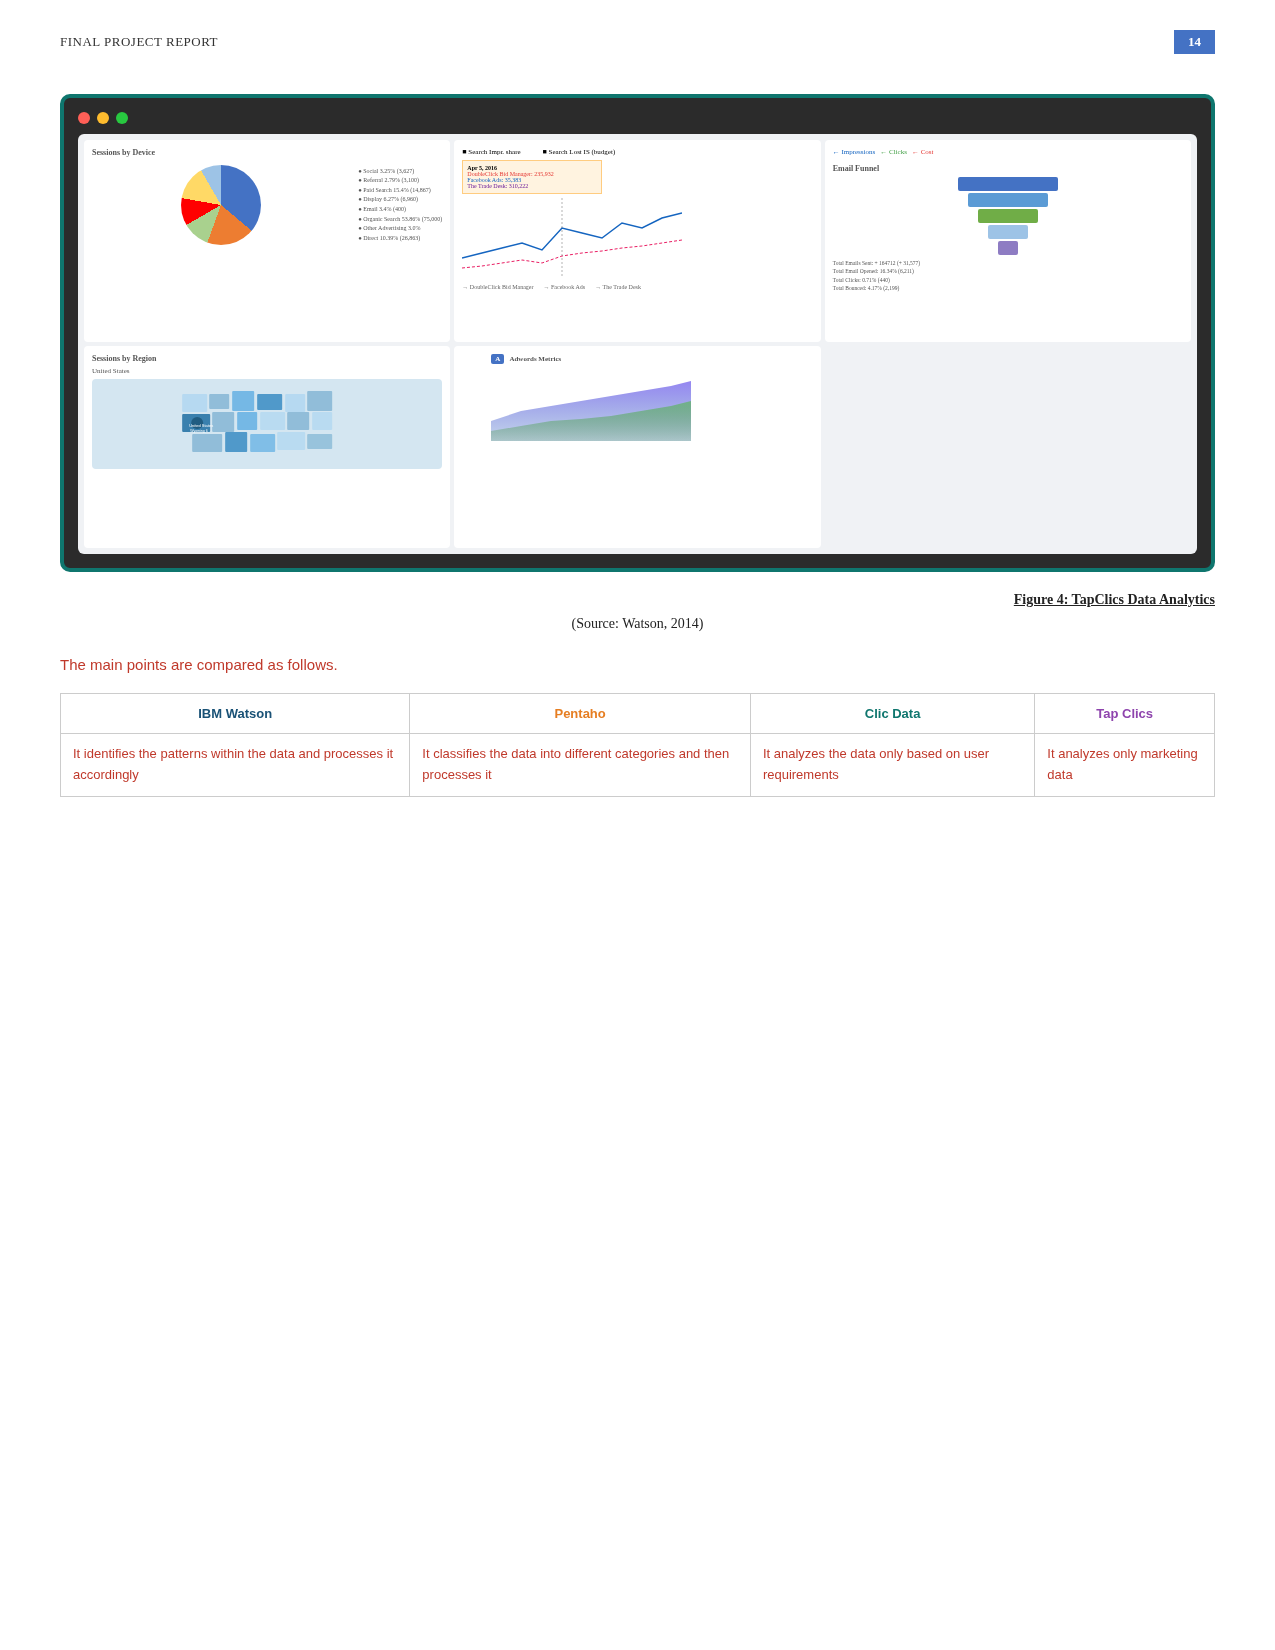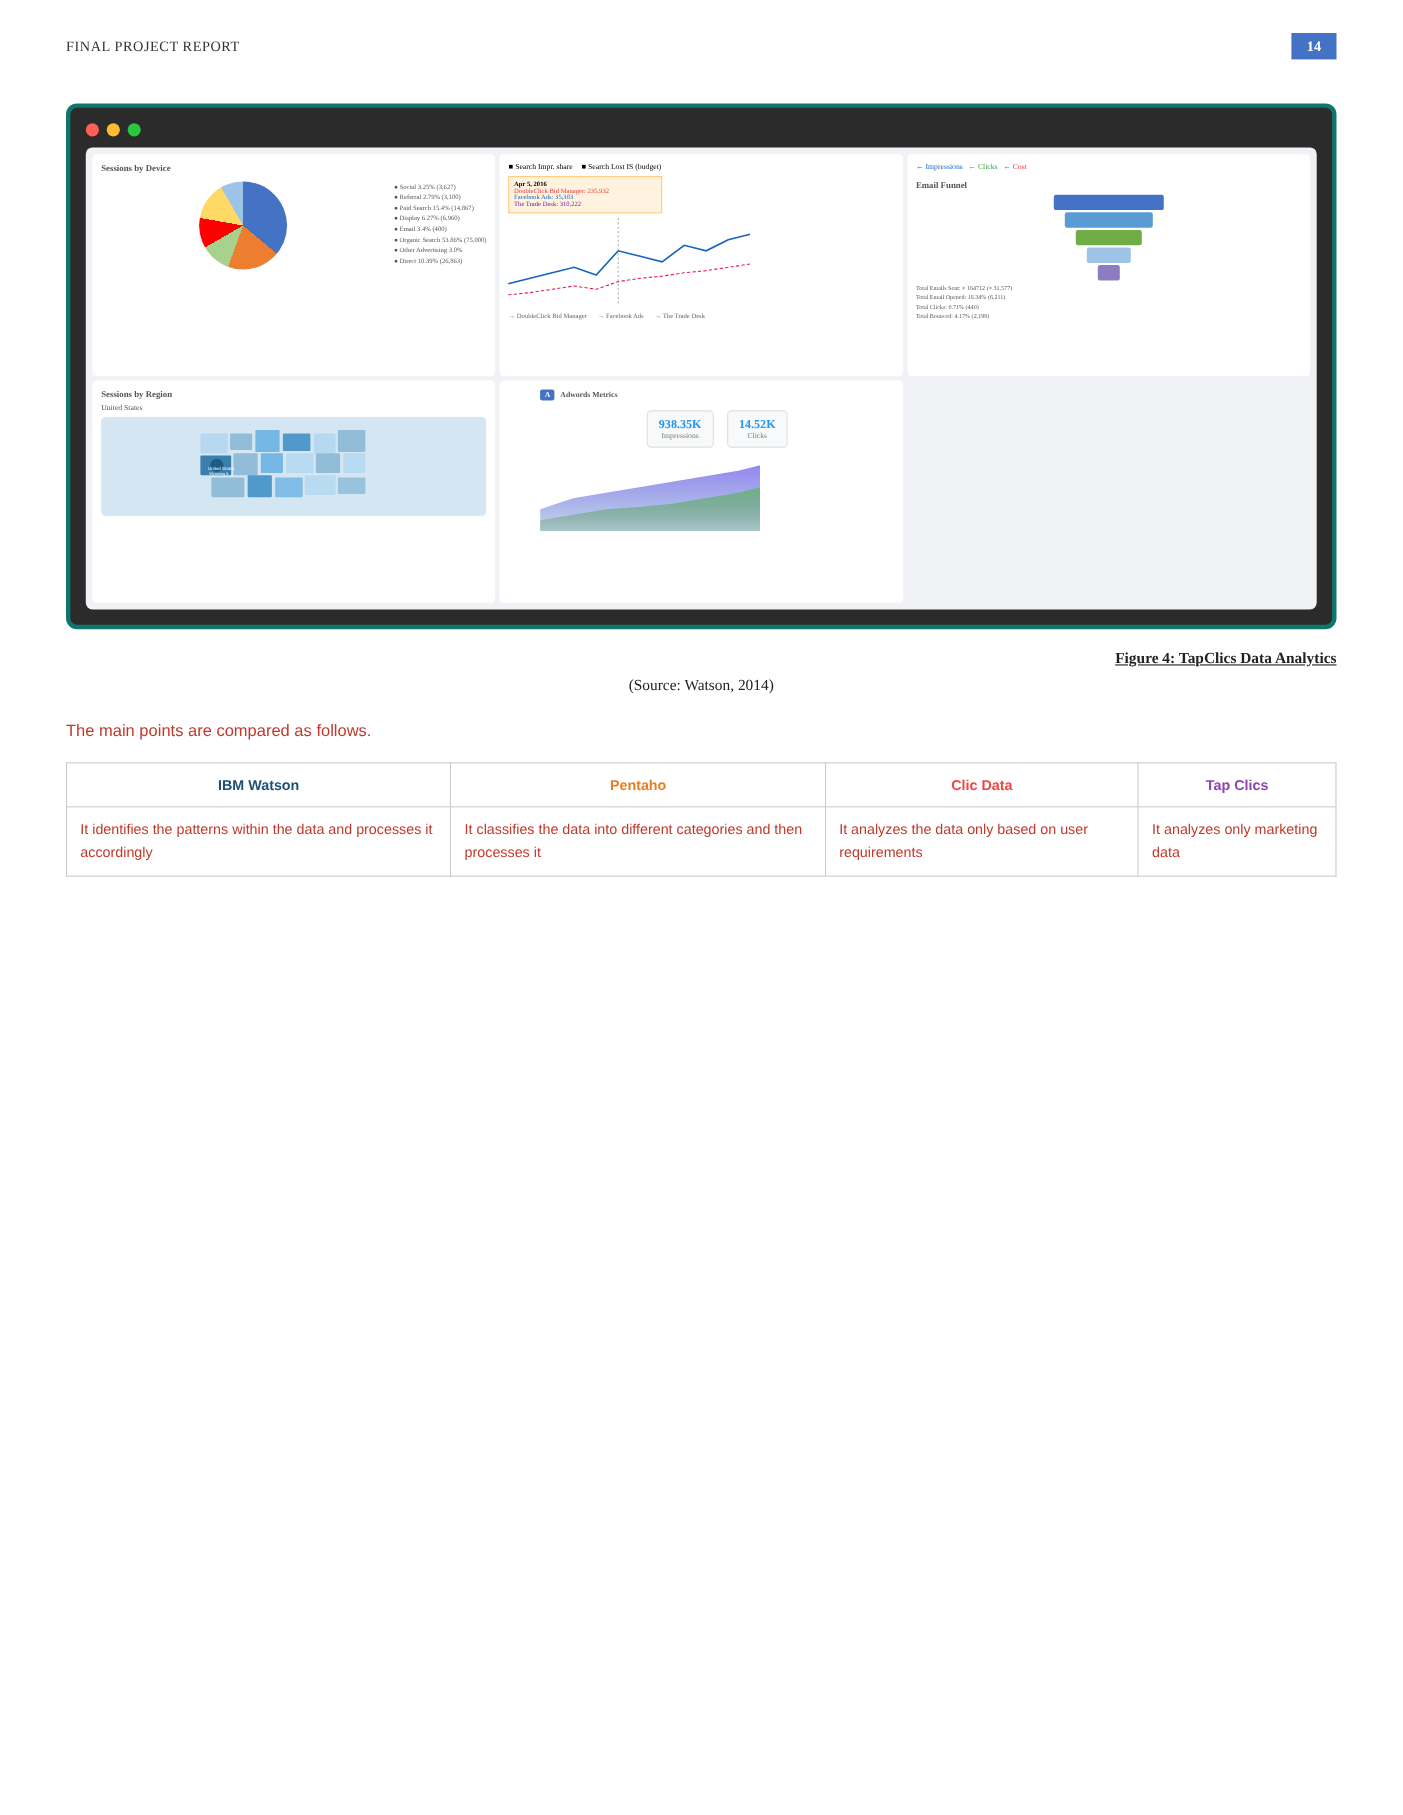--- a/index.html
+++ b/index.html
@@ -188,21 +188,21 @@
       border: 1px solid #ccc;
       padding: 10px 12px;
       vertical-align: top;
       color: #c0392b;
       font-family: Arial, sans-serif;
       font-size: 13px;
       line-height: 1.6;
     }
     .th-ibm { color: #1a5276; }
     .th-pentaho { color: #e67e22; }
-    .th-clic { color: #ef4444; }
+    .th-clic { color: #0f766e; }
     .th-tap { color: #8e44ad; }
 
     
     svg text { font-family: Arial, sans-serif; }
   </style>
 </head>
 <body>
 
 <div class="page-header">
   <span class="header-title">FINAL PROJECT REPORT</span>
@@ -228,21 +228,21 @@
           <div>● Display 6.27% (6,960)</div>
           <div>● Email 3.4% (400)</div>
           <div>● Organic Search 53.86% (75,000)</div>
           <div>● Other Advertising 3.0%</div>
           <div>● Direct 10.39% (26,863)</div>
         </div>
       </div>
     </div>
 
     <div class="dash-panel" style="grid-row:1; grid-column:2;">
-      <div style="display:flex; gap:8px; font-size:7px; margin-bottom:4px; align-items:center;">
+      <div style="display:flex; gap:22px; font-size:7px; margin-bottom:4px; align-items:center;">
         <span>■ Search Impr. share</span>
         <span>■ Search Lost IS (budget)</span>
       </div>
       <div style="font-size:6px; background:#fff3e0; padding:4px; border:1px solid #ffcc80; margin-bottom:4px; width:140px;">
         <div style="font-weight:bold;">Apr 5, 2016</div>
         <div style="color:#e53935;">DoubleClick Bid Manager: 235,932</div>
         <div style="color:#1565c0;">Facebook Ads: 35,383</div>
         <div style="color:#6a1b9a;">The Trade Desk: 310,222</div>
       </div>
       <svg width="220" height="80">
@@ -310,30 +310,20 @@
           <text x="22" y="48" font-size="4" fill="white">United States</text>
           <text x="23" y="53" font-size="3.5" fill="white">Wyoming 6</text>
         </svg>
       </div>
     </div>
 
     <div class="dash-panel" style="grid-row:2; grid-column:2;padding-left:37px;">
       <div class="panel-title">
         <span style="background:#4472c4; color:#fff; padding:1px 4px; border-radius:2px; font-size:7px;">A</span>
         <span style="font-size:7px; margin-left:3px;">Adwords Metrics</span>
-      </div>
-      <div style="display:flex; gap:8px; margin-top:8px; justify-content:center;">
-        <div class="metric-box">
-          <div class="metric-value">938.35K</div>
-          <div class="metric-label">Impressions</div>
-        </div>
-        <div class="metric-box">
-          <div class="metric-value">14.52K</div>
-          <div class="metric-label">Clicks</div>
-        </div>
       </div>
       <svg width="200" height="70" style="margin-top:4px;">
         <defs>
           <linearGradient id="g1" x1="0" y1="0" x2="0" y2="1">
             <stop offset="0%" stop-color="#7b68ee" stop-opacity="0.8"></stop>
             <stop offset="100%" stop-color="#4472c4" stop-opacity="0.3"></stop>
           </linearGradient>
           <linearGradient id="g2" x1="0" y1="0" x2="0" y2="1">
             <stop offset="0%" stop-color="#5cb85c" stop-opacity="0.7"></stop>
             <stop offset="100%" stop-color="#3d8b3d" stop-opacity="0.2"></stop>

